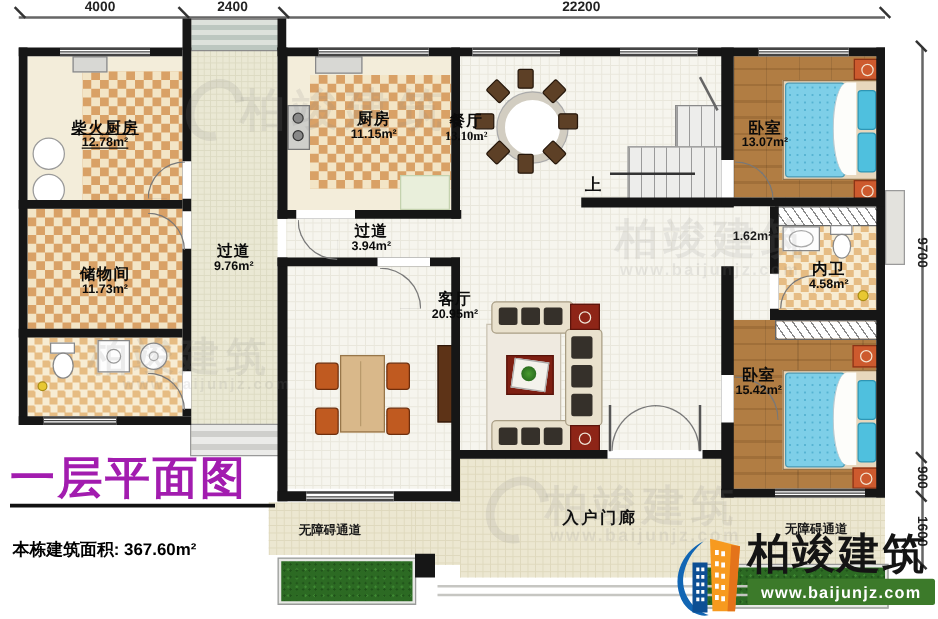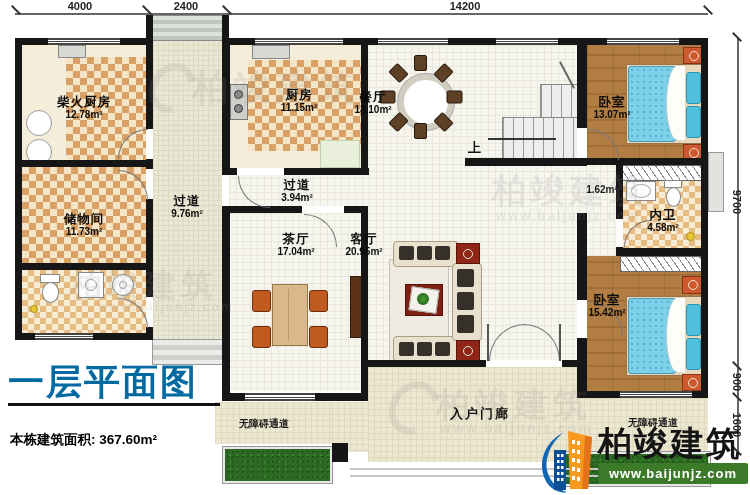--- a/index.html
+++ b/index.html
@@ -88,21 +88,21 @@
   .dimline{position:absolute;background:#666;z-index:35;}
   .tick{position:absolute;width:12px;height:2px;background:#333;transform:rotate(45deg);z-index:36;}
   .dim{position:absolute;font-size:11px;font-weight:bold;color:#222;text-align:center;z-index:36;}
   .dim-v{transform:rotate(90deg);transform-origin:center;}
   
   .wm{position:absolute;color:#8a8a8a;opacity:.15;font-weight:bold;white-space:nowrap;z-index:28;pointer-events:none;}
   .wm-glyph{position:absolute;border:7px solid #8a8a8a;border-right-color:transparent;border-radius:50%;
       opacity:.15;transform:rotate(35deg);z-index:28;pointer-events:none;}
   .wm-url{letter-spacing:2px;}
   
-  #title-row{position:absolute;left:8px;top:364px;display:flex;align-items:flex-end;z-index:50;color:#0369a1;}
+  #title-row{position:absolute;left:8px;top:364px;display:flex;align-items:flex-end;z-index:50;color:#a21caf;}
   #title-main{font-size:36px;font-weight:bold;letter-spacing:2px;line-height:1;}
   #title-scale{font-size:27px;font-weight:bold;margin-left:14px;line-height:1.05;}
   .title-underline{position:absolute;left:8px;top:403px;width:212px;height:3px;background:#111;z-index:50;}
   .info-line{position:absolute;left:10px;font-size:13.5px;font-weight:bold;color:#000;z-index:50;white-space:nowrap;}
   
   #logo-name{position:absolute;left:598px;top:426px;font-size:34px;font-weight:bold;color:#141414;letter-spacing:2px;z-index:50;line-height:1;}
   #logo-banner{position:absolute;left:598px;top:463px;width:150px;height:21px;background:#3c7a2a;border-radius:2px;
       color:#fff;font-size:13px;font-weight:bold;text-align:center;line-height:21px;letter-spacing:1px;z-index:50;}
   #logo-glyph{position:absolute;left:534px;top:428px;z-index:50;}
 </style>
@@ -282,56 +282,52 @@
   <div class="wm-glyph" style="left:150px;top:62px;width:30px;height:38px;"></div>
   <div class="wm" style="left:192px;top:64px;font-size:36px;letter-spacing:6px;">柏竣建筑</div>
   <div class="wm" style="left:70px;top:264px;font-size:32px;letter-spacing:5px;">柏竣建筑</div>
   <div class="wm wm-url" style="left:98px;top:300px;font-size:12px;">www.baijunjz.com</div>
   <div class="wm" style="left:492px;top:168px;font-size:34px;letter-spacing:5px;">柏竣建筑</div>
   <div class="wm wm-url" style="left:496px;top:208px;font-size:13px;">www.baijunjz.com</div>
   <div class="wm-glyph" style="left:390px;top:380px;width:34px;height:42px;"></div>
   <div class="wm" style="left:436px;top:382px;font-size:34px;letter-spacing:5px;">柏竣建筑</div>
   <div class="wm wm-url" style="left:440px;top:420px;font-size:14px;">www.baijunjz.com</div>
 
-  <div class="rl" style="left:44px;top:95px;width:80px;">
+  <div class="rl" style="left:44px;top:95px;width:80px;text-decoration:underline;">
     <span class="rname">柴火厨房</span>
     <span class="rarea">12.78m²</span>
   </div>
   <div class="rl" style="left:44px;top:212px;width:80px;">
     <span class="rname">储物间</span>
     <span class="rarea">11.73m²</span>
   </div>
   <div class="rl" style="left:152px;top:194px;width:70px;">
     <span class="rname">过道</span>
     <span class="rarea">9.76m²</span>
   </div>
   <div class="rl" style="left:259px;top:88px;width:80px;">
     <span class="rname">厨房</span>
     <span class="rarea">11.15m²</span>
   </div>
   <div class="rl" style="left:262px;top:178px;width:70px;">
     <span class="rname">过道</span>
     <span class="rarea">3.94m²</span>
   </div>
-  <div class="rl" style="left:334px;top:90px;width:78px;">
+  <div class="rl" style="left:334px;top:90px;width:78px;font-family:Liberation Serif, serif;">
     <span class="rname">餐厅</span>
     <span class="rarea">13.10m²</span>
   </div>
   <div class="rl" style="left:577px;top:95px;width:70px;">
     <span class="rname">卧室</span>
     <span class="rarea">13.07m²</span>
   </div>
   <div class="small-label" style="left:576px;top:184px;width:52px;">1.62m²</div>
   <div class="rl" style="left:628px;top:208px;width:70px;">
     <span class="rname">内卫</span>
     <span class="rarea">4.58m²</span>
-  </div>
-  <div class="rl" style="left:258px;top:232px;width:76px;">
-    <span class="rname">茶厅</span>
-    <span class="rarea">17.04m²</span>
   </div>
   <div class="rl" style="left:326px;top:232px;width:76px;">
     <span class="rname">客厅</span>
     <span class="rarea">20.95m²</span>
   </div>
   <div class="rl" style="left:572px;top:293px;width:70px;">
     <span class="rname">卧室</span>
     <span class="rarea">15.42m²</span>
   </div>
   <div class="up-label" style="left:468px;top:139px;">上</div>
@@ -339,21 +335,21 @@
   <div class="small-label" style="left:214px;top:417px;width:100px;">无障碍通道</div>
   <div class="small-label" style="left:603px;top:416px;width:100px;">无障碍通道</div>
 
   <div class="dimline" style="left:15px;top:13px;width:693px;height:1.5px;"></div>
   <div class="tick" style="left:10px;top:9px;"></div>
   <div class="tick" style="left:141px;top:9px;"></div>
   <div class="tick" style="left:221px;top:9px;"></div>
   <div class="tick" style="left:702px;top:9px;"></div>
   <div class="dim" style="left:45px;top:0px;width:70px;">4000</div>
   <div class="dim" style="left:151px;top:0px;width:70px;">2400</div>
-  <div class="dim" style="left:430px;top:0px;width:70px;">14200</div>
+  <div class="dim" style="left:430px;top:0px;width:70px;">22200</div>
   <div class="dimline" style="left:737px;top:38px;width:1.5px;height:414px;"></div>
   <div class="tick" style="left:731px;top:36px;"></div>
   <div class="tick" style="left:731px;top:365px;"></div>
   <div class="tick" style="left:731px;top:396px;"></div>
   <div class="tick" style="left:731px;top:450px;"></div>
   <div class="dim dim-v" style="left:714px;top:196px;width:46px;">9700</div>
   <div class="dim dim-v" style="left:717px;top:376px;width:40px;">900</div>
   <div class="dim dim-v" style="left:714px;top:419px;width:46px;">1600</div>
 
   <div id="title-row">

